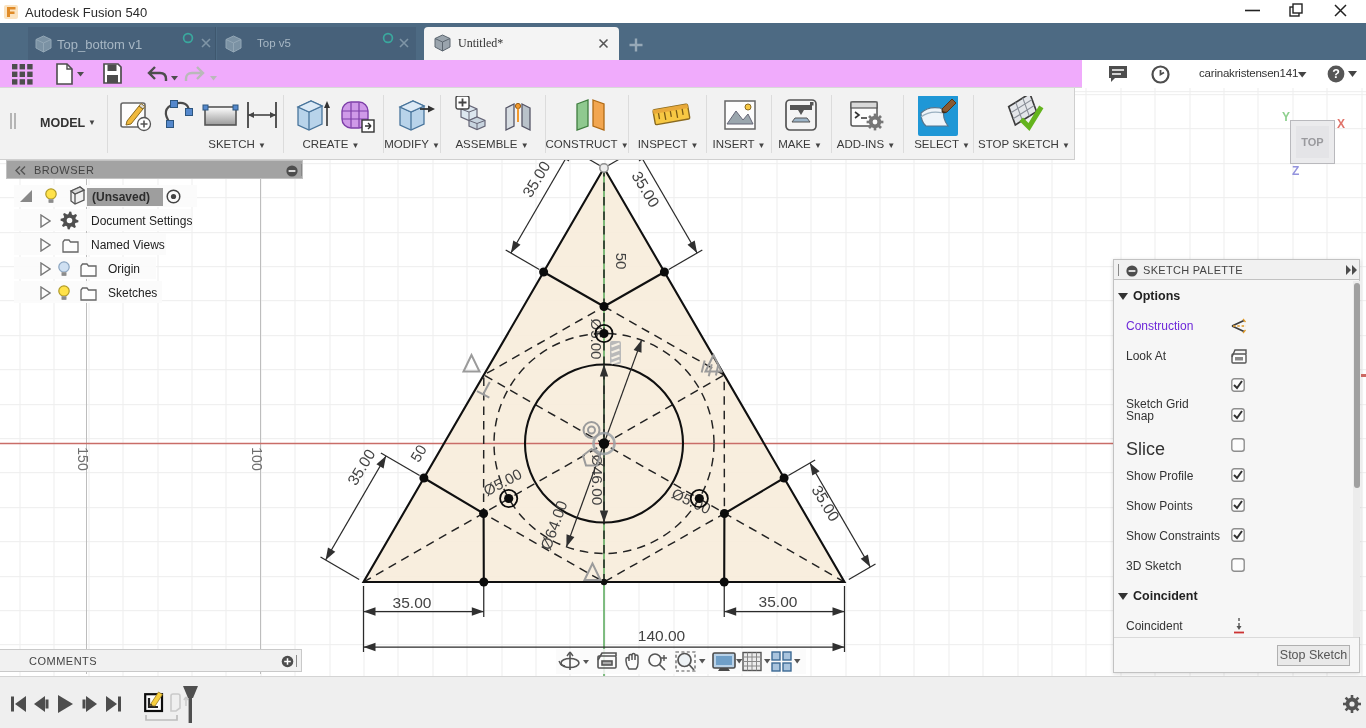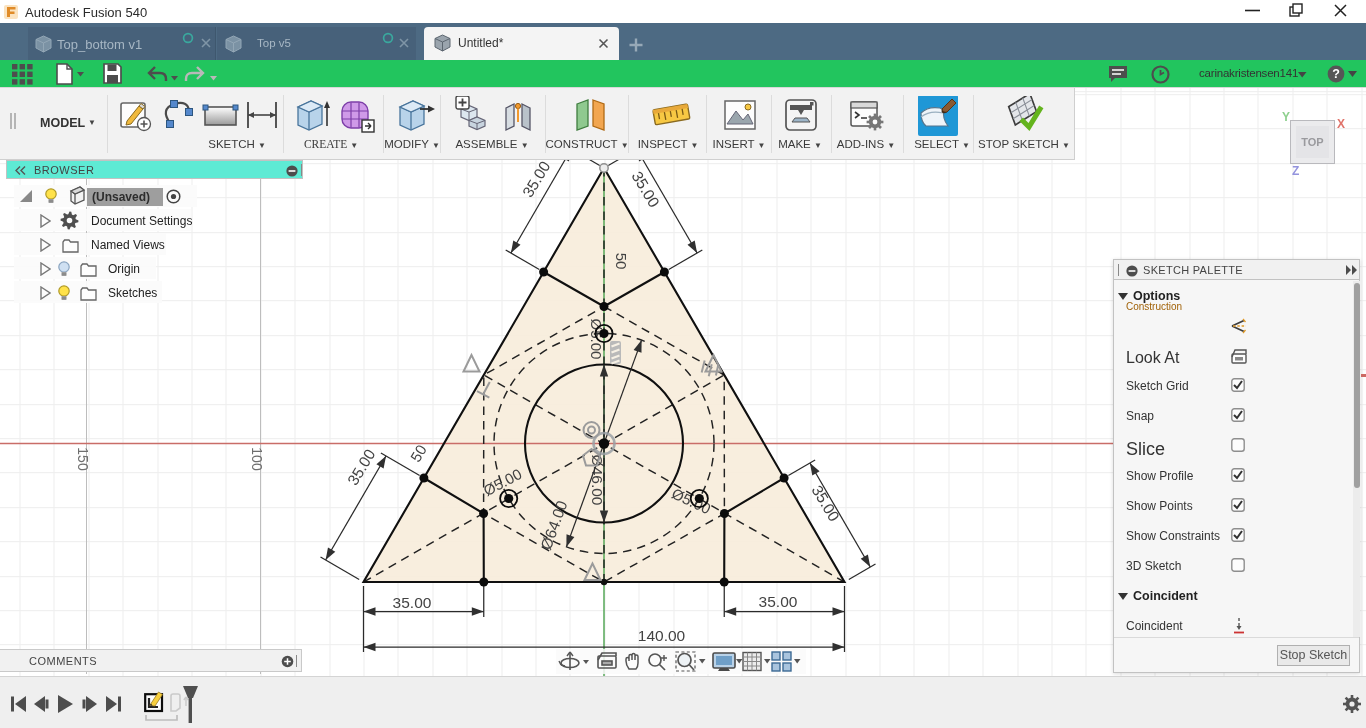--- a/index.html
+++ b/index.html
@@ -124,21 +124,21 @@
       <line x1="-4" y1="-6" x2="4" y2="-9" stroke="#f6f0e4" stroke-width="2"></line>
       <line x1="-4" y1="0" x2="4" y2="-3" stroke="#f6f0e4" stroke-width="2"></line>
       <line x1="-4" y1="6" x2="4" y2="3" stroke="#f6f0e4" stroke-width="2"></line>
       <line x1="-4" y1="11" x2="4" y2="8" stroke="#f6f0e4" stroke-width="2"></line>
     </g>
 <circle cx="591.5" cy="430" r="8" stroke="#9b9b9b" stroke-width="2" fill="none"></circle>
     <circle cx="591.5" cy="430" r="3.5" stroke="#9b9b9b" stroke-width="2" fill="none"></circle>
 <polygon points="591.5,449 600,455.5 597,465.5 586,465.5 583,455.5" stroke="#9b9b9b" stroke-width="2" fill="none"></polygon>
 </svg>
 
-<div class="abs" style="left:6px;top:160px;width:297px;height:19px;background:#5eead4;border:1px solid #c2c2c2;">
+<div class="abs" style="left:6px;top:160px;width:297px;height:19px;background:#a3a3a3;border:1px solid #c2c2c2;">
  <svg class="abs" style="left:8px;top:5px" width="12" height="9">
       <path d="M5 0.5 L1 4.5 L5 8.5 M10 0.5 L6 4.5 L10 8.5" fill="none" stroke="#555" stroke-width="1.4"></path>
     </svg>
  <span class="abs" style="left:27px;top:3px;font-size:11px;color:#444;letter-spacing:0.5px;">BROWSER</span>
  <svg class="abs" style="left:279px;top:3.5px" width="12" height="12">
       <circle cx="6" cy="6" r="5.6" fill="#4d4d4d"></circle>
       <line x1="2.6" y1="6" x2="9.4" y2="6" stroke="#fff" stroke-width="1.6"></line>
     </svg>
  <div class="abs" style="left:293.5px;top:3px;width:1px;height:12px;background:#888;"></div>
 </div>
@@ -277,23 +277,23 @@
     </svg>
  <span class="abs" style="left:29px;top:4px;font-size:11px;color:#444;letter-spacing:0.3px;">SKETCH PALETTE</span>
  <svg class="abs" style="left:231px;top:5px" width="14" height="10">
       <path d="M1 0 L6 5 L1 10 M7 0 L12 5 L7 10" fill="#4d4d4d"></path>
     </svg>
 </div>
 <svg class="abs" style="left:1118px;top:292px" width="11" height="9">
     <path d="M0 1 L10 1 L5 8 Z" fill="#333"></path>
   </svg>
 <span class="abs" style="left:1133px;top:289px;font-size:12.5px;font-weight:bold;color:#222;">Options</span>
-<span class="abs" style="left:1126px;top:301px;font-size:10px;color:#a16207;">Construction</span>
-<span class="abs" style="left:1126px;top:349px;font-size:16px;color:#333;">Look At</span>
-<span class="abs" style="left:1126px;top:379px;font-size:12px;color:#333;text-align:right;">Sketch Grid</span>
+<span class="abs" style="left:1126px;top:319px;font-size:12px;color:#6d28d9;">Construction</span>
+<span class="abs" style="left:1126px;top:349px;font-size:12px;color:#333;">Look At</span>
+<span class="abs" style="left:1126px;top:397px;font-size:12px;color:#333;text-align:right;">Sketch Grid</span>
 <svg class="abs" style="left:1231px;top:378px" width="14" height="14" viewBox="0 0 14 14">
     <rect x="0.8" y="0.8" width="12.4" height="12.4" rx="2.5" fill="#fcfcfc" stroke="#8e8e8e" stroke-width="1.4"></rect>
     <path d="M3 7 L6 10 L11 3" fill="none" stroke="#333" stroke-width="2"></path>
   </svg>
 <span class="abs" style="left:1126px;top:409px;font-size:12px;color:#333;">Snap</span>
 <svg class="abs" style="left:1231px;top:408px" width="14" height="14" viewBox="0 0 14 14">
     <rect x="0.8" y="0.8" width="12.4" height="12.4" rx="2.5" fill="#fcfcfc" stroke="#8e8e8e" stroke-width="1.4"></rect>
     <path d="M3 7 L6 10 L11 3" fill="none" stroke="#333" stroke-width="2"></path>
   </svg>
 <span class="abs" style="left:1126px;top:439px;font-size:18px;color:#333;">Slice</span>
@@ -383,30 +383,30 @@
  <svg class="abs" style="left:382px;top:9px" width="12" height="12">
       <circle cx="6" cy="6" r="4.4" fill="none" stroke="#3aa89e" stroke-width="1.7"></circle>
     </svg>
  <svg class="abs" style="left:398px;top:14px" width="12" height="12">
       <path d="M2 2 L10 10 M10 2 L2 10" stroke="#7f95a6" stroke-width="1.6"></path>
     </svg>
  <svg class="abs" style="left:433px;top:11px" width="19" height="18" viewBox="0 0 19 18">
       <path d="M9.5 1 L17 4.5 L17 13 L9.5 17 L2 13 L2 4.5 Z" fill="#9aa4ad" stroke="#5c6670" stroke-width="1"></path>
       <path d="M2 4.5 L9.5 8 L17 4.5 M9.5 8 L9.5 17" fill="none" stroke="#5c6670" stroke-width="1"></path>
     </svg>
- <span class="abs" style="left:458px;top:13px;font-size:12px;color:#333;">Untitled*</span>
+ <span class="abs" style="left:458px;top:13px;font-size:12px;color:#333;font-family:Liberation Serif, serif;">Untitled*</span>
  <svg class="abs" style="left:597px;top:14px" width="13" height="13">
       <path d="M2.5 2.5 L10.5 10.5 M10.5 2.5 L2.5 10.5" stroke="#555" stroke-width="1.6"></path>
     </svg>
  <svg class="abs" style="left:628px;top:14px" width="16" height="16">
       <path d="M8 1.5 L8 14.5 M1.5 8 L14.5 8" stroke="#97a9b7" stroke-width="2.4"></path>
     </svg>
 </div>
 
-<div class="abs" style="left:0;top:60px;width:1366px;height:28px;background:#22c55e;border-bottom:1px solid #d8d8d8;">
+<div class="abs" style="left:0;top:60px;width:1082px;height:28px;background:#f0abfc;border-bottom:1px solid #d8d8d8;">
  <svg class="abs" style="left:12px;top:4px" width="21" height="21" viewBox="0 0 21 21">
   <g fill="#4d4d4d">
         <rect x="0" y="0" width="5.4" height="5.4"></rect>
         <rect x="7.6" y="0" width="5.4" height="5.4"></rect>
         <rect x="15.2" y="0" width="5.4" height="5.4"></rect>
   <rect x="0" y="7.6" width="5.4" height="5.4"></rect>
         <rect x="7.6" y="7.6" width="5.4" height="5.4"></rect>
         <rect x="15.2" y="7.6" width="5.4" height="5.4"></rect>
   <rect x="0" y="15.2" width="5.4" height="5.4"></rect>
         <rect x="7.6" y="15.2" width="5.4" height="5.4"></rect>
@@ -464,21 +464,21 @@
     <div class="abs" style="left:383px;top:7px;width:1px;height:58px;background:#dcdcdc;"></div>
     <div class="abs" style="left:440px;top:7px;width:1px;height:58px;background:#dcdcdc;"></div>
     <div class="abs" style="left:545px;top:7px;width:1px;height:58px;background:#dcdcdc;"></div>
     <div class="abs" style="left:628px;top:7px;width:1px;height:58px;background:#dcdcdc;"></div>
     <div class="abs" style="left:706px;top:7px;width:1px;height:58px;background:#dcdcdc;"></div>
     <div class="abs" style="left:771px;top:7px;width:1px;height:58px;background:#dcdcdc;"></div>
     <div class="abs" style="left:831px;top:7px;width:1px;height:58px;background:#dcdcdc;"></div>
     <div class="abs" style="left:903px;top:7px;width:1px;height:58px;background:#dcdcdc;"></div>
     <div class="abs" style="left:973px;top:7px;width:1px;height:58px;background:#dcdcdc;"></div>
  <div class="abs" style="left:126px;top:50px;width:140px;text-align:right;font-size:11.5px;color:#3a3a3a;">SKETCH <span style="font-size:8px;color:#444;">▼</span></div>
-    <div class="abs" style="left:261px;top:50px;width:140px;text-align:center;font-size:11.5px;color:#3a3a3a;font-family:Liberation Serif, serif;">CREATE <span style="font-size:8px;color:#444;">▼</span></div>
+    <div class="abs" style="left:261px;top:50px;width:140px;text-align:center;font-size:11.5px;color:#3a3a3a;">CREATE <span style="font-size:8px;color:#444;">▼</span></div>
     <div class="abs" style="left:342px;top:50px;width:140px;text-align:center;font-size:11.5px;color:#3a3a3a;">MODIFY <span style="font-size:8px;color:#444;">▼</span></div>
     <div class="abs" style="left:422px;top:50px;width:140px;text-align:center;font-size:11.5px;color:#3a3a3a;">ASSEMBLE <span style="font-size:8px;color:#444;">▼</span></div>
     <div class="abs" style="left:517px;top:50px;width:140px;text-align:center;font-size:11.5px;color:#3a3a3a;">CONSTRUCT <span style="font-size:8px;color:#444;">▼</span></div>
     <div class="abs" style="left:598px;top:50px;width:140px;text-align:center;font-size:11.5px;color:#3a3a3a;">INSPECT <span style="font-size:8px;color:#444;">▼</span></div>
     <div class="abs" style="left:669px;top:50px;width:140px;text-align:center;font-size:11.5px;color:#3a3a3a;">INSERT <span style="font-size:8px;color:#444;">▼</span></div>
     <div class="abs" style="left:730px;top:50px;width:140px;text-align:center;font-size:11.5px;color:#3a3a3a;">MAKE <span style="font-size:8px;color:#444;">▼</span></div>
     <div class="abs" style="left:796px;top:50px;width:140px;text-align:center;font-size:11.5px;color:#3a3a3a;">ADD-INS <span style="font-size:8px;color:#444;">▼</span></div>
     <div class="abs" style="left:868px;top:50px;width:140px;text-align:center;font-size:11.5px;color:#3a3a3a;padding-left:8px;">SELECT <span style="font-size:8px;color:#444;">▼</span></div>
     <div class="abs" style="left:954px;top:50px;width:140px;text-align:center;font-size:11.5px;color:#3a3a3a;">STOP SKETCH <span style="font-size:8px;color:#444;">▼</span></div>
 

